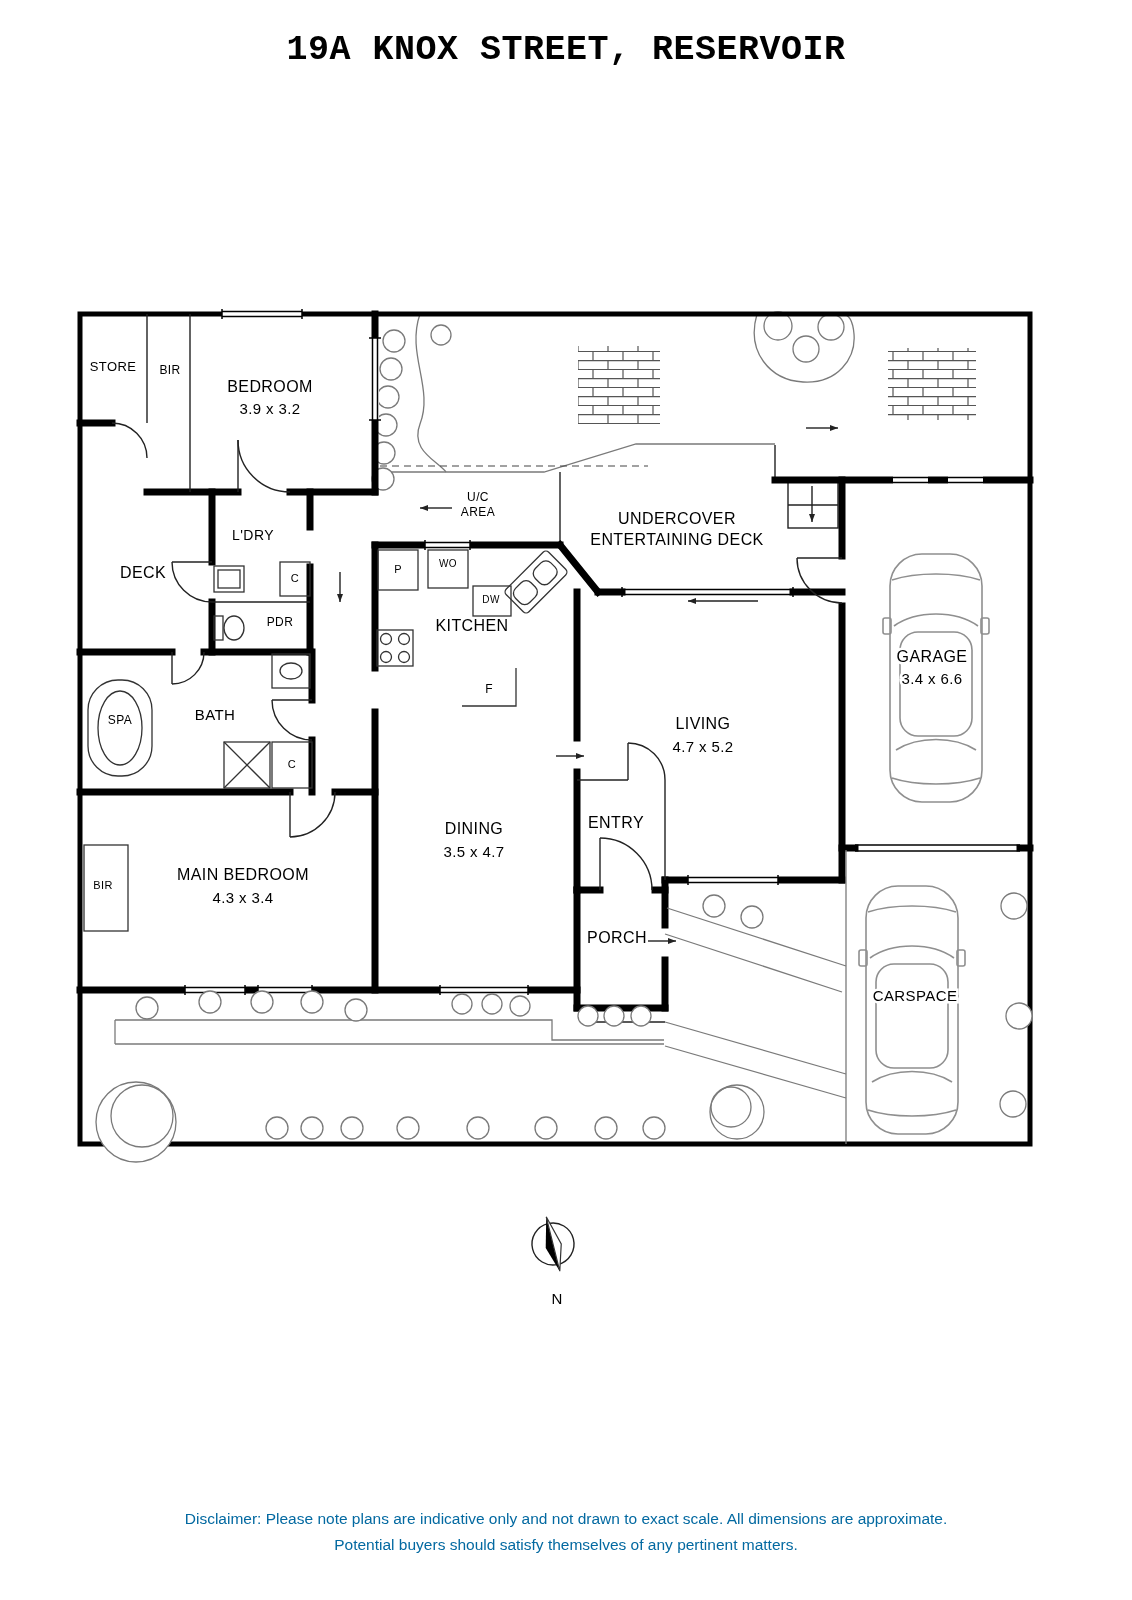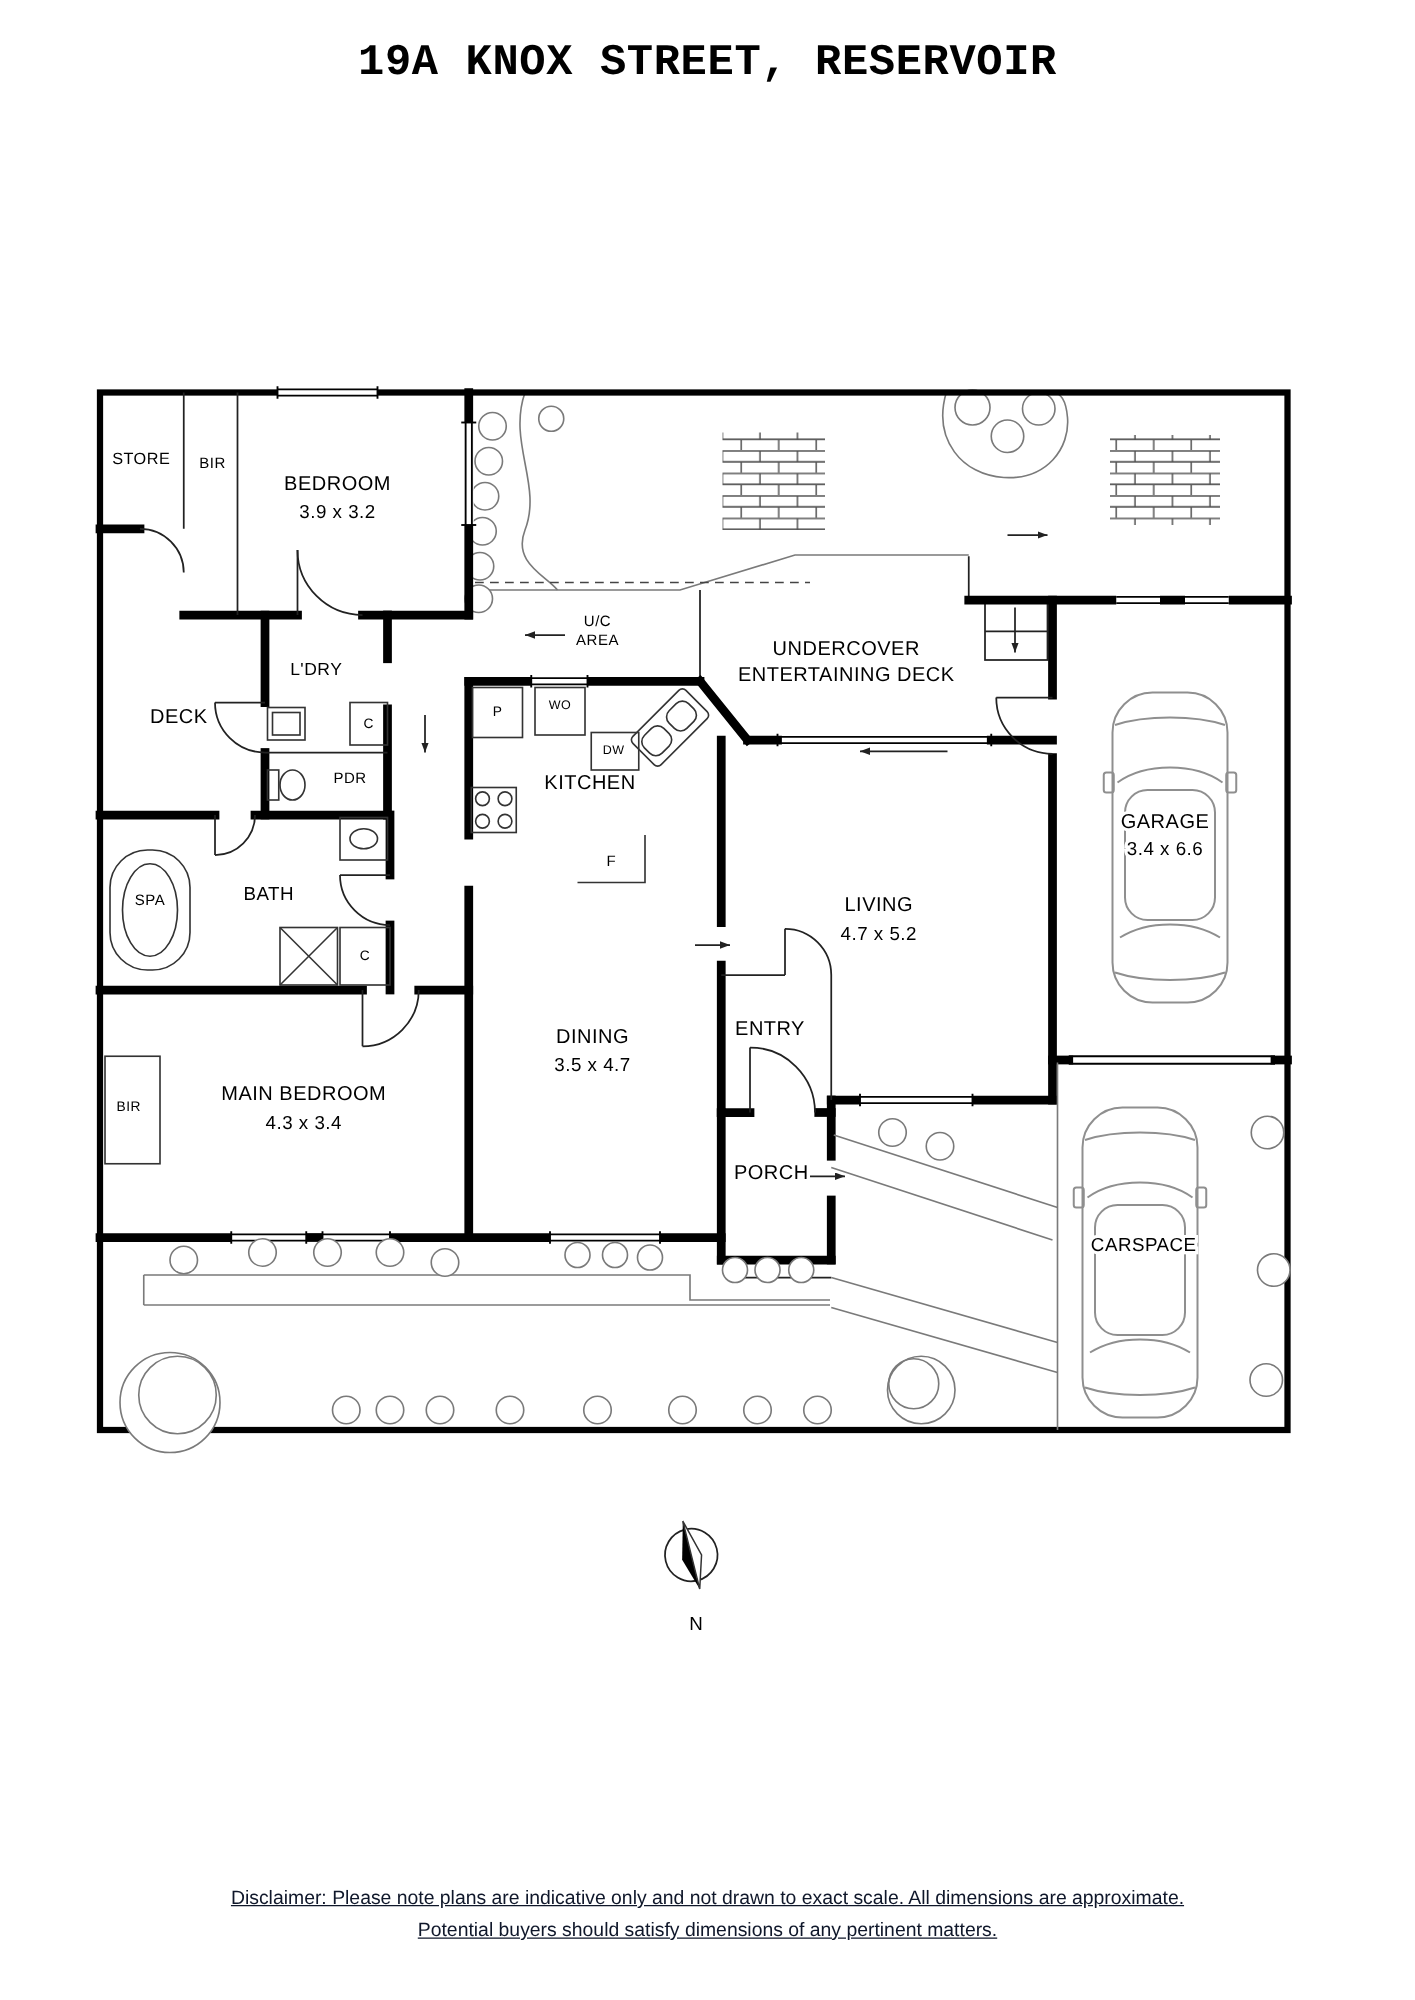--- a/index.html
+++ b/index.html
@@ -2,21 +2,21 @@
 <html><head>
 <meta charset="utf-8">
 <style>
   html,body{margin:0;padding:0;}
   body{width:1132px;height:1600px;position:relative;background:#fff;font-family:"Liberation Sans",sans-serif;overflow:hidden;}
   h1.title{position:absolute;left:0;right:0;top:30px;margin:0;text-align:center;
            font-family:Liberation Mono, monospace;font-weight:bold;font-size:35px;
            letter-spacing:0.5px;color:#000;}
   .plan-svg{position:absolute;left:0;top:0;}
   .disclaimer{position:absolute;left:0;right:0;top:1506px;text-align:center;
-              font-size:15.5px;color:#0f172a;line-height:26px;text-decoration:underline;}
+              font-size:15.5px;color:#0369a1;line-height:26px;}
   .disclaimer p{margin:0;}
   
   .wall{stroke:#000;stroke-width:7;fill:none;stroke-linecap:square;}
   .bnd{stroke:#000;stroke-width:5;fill:none;}
   .thin{stroke:#222;stroke-width:1.4;fill:none;}
   .fix{stroke:#333;stroke-width:1.3;fill:none;}
   .grn{stroke:#7a7a7a;stroke-width:1.3;fill:none;}
   .grnf{stroke:#7a7a7a;stroke-width:1.3;fill:#fff;}
   .dash{stroke:#444;stroke-width:1.2;stroke-dasharray:7 5;fill:none;}
   .winbg{fill:#fff;stroke:none;}
@@ -408,14 +408,14 @@
       <circle class="thin" cx="553" cy="1244" r="21"></circle>
       <polygon points="553,1216 545,1246 553,1272" fill="#000"></polygon>
       <polygon points="553,1216 561,1246 553,1272" fill="#fff" stroke="#333" stroke-width="1.2"></polygon>
     </g>
     <text class="lbl t15" x="557" y="1304">N</text>
   </g>
 </svg>
 
 <div class="disclaimer">
   <p>Disclaimer: Please note plans are indicative only and not drawn to exact scale. All dimensions are approximate.</p>
-  <p>Potential buyers should satisfy dimensions of any pertinent matters.</p>
+  <p>Potential buyers should satisfy themselves of any pertinent matters.</p>
 </div>
 
 </body></html>

